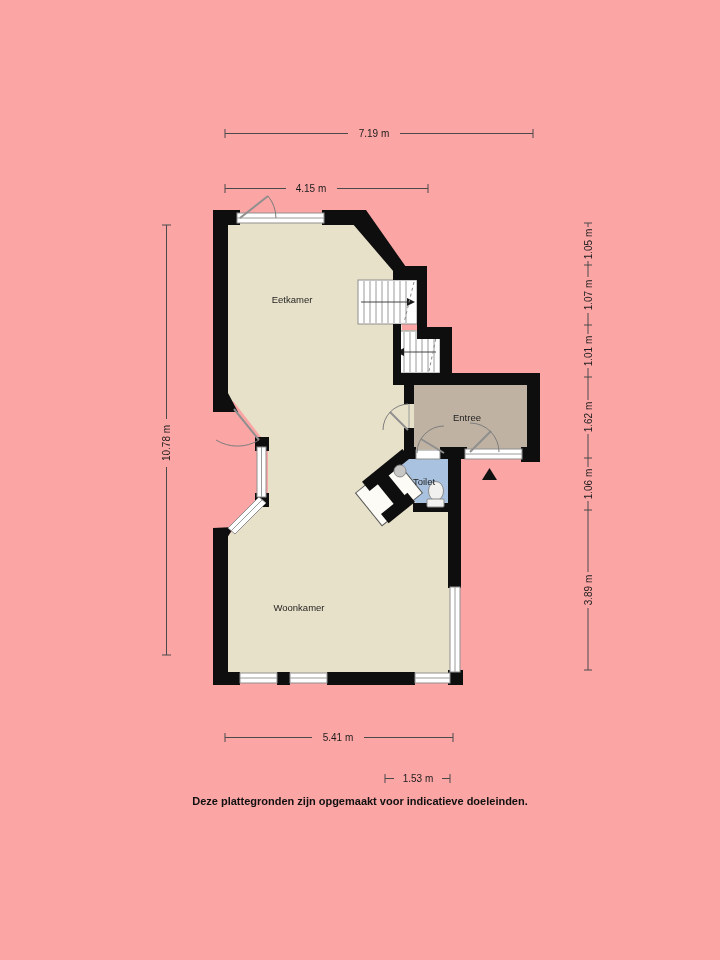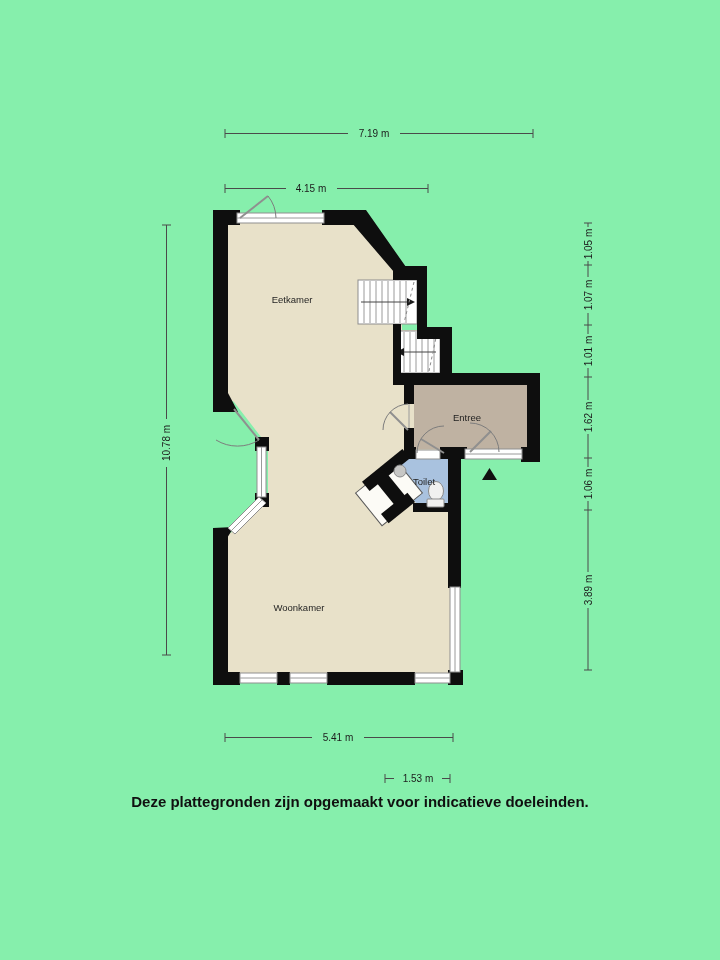--- a/index.html
+++ b/index.html
@@ -1,16 +1,16 @@
 <!DOCTYPE html>
 <html><head>
 <meta charset="utf-8">
 <style>
   html,body{margin:0;padding:0;background:#ffffff;}
-  #canvas{position:relative;width:720px;height:960px;background:#86efac;overflow:hidden;
+  #canvas{position:relative;width:720px;height:960px;background:#fca5a5;overflow:hidden;
           font-family:"Liberation Sans", sans-serif;}
   svg{position:absolute;left:0;top:0;}
   .wall{fill:#0e0e0e;stroke:none;}
   .floor{fill:#e8e1c9;}
   .entree-floor{fill:#bfb2a2;}
   .toilet-floor{fill:#a9c2df;}
   .win{fill:#ffffff;stroke:#8f8f8f;stroke-width:1;}
   .winline{stroke:#9a9a9a;stroke-width:1;fill:none;}
   .stairbox{fill:#ffffff;stroke:#8d8d8d;stroke-width:1;}
   .tread{stroke:#9a9a9a;stroke-width:1;}
@@ -18,21 +18,21 @@
   .dash{stroke:#8a8a8a;stroke-width:1;stroke-dasharray:3,3;fill:none;}
   .arc{stroke:#7d7d7d;stroke-width:1;fill:none;}
   .leaf{stroke:#8f8f8f;stroke-width:2;fill:none;}
   .dimline{stroke:#4a4a4a;stroke-width:1;}
   .dimtext{font:10px "Liberation Sans", sans-serif;fill:#1c1c1c;}
   .roomlabel{font:9.5px "Liberation Sans", sans-serif;fill:#1f1f1f;}
   .fixture{fill:#f1f1f0;stroke:#8a8a8a;stroke-width:1;}
   .sink{fill:#c7c7c5;stroke:#8a8a8a;stroke-width:1;}
   .chimney-out{fill:#fcfbf6;stroke:#5a5a5a;stroke-width:1;}
   #footer{position:absolute;left:0;top:792px;width:720px;text-align:center;
-          font-weight:bold;font-size:15px;line-height:19px;color:#101010;}
+          font-weight:bold;font-size:11px;line-height:19px;color:#101010;}
 </style>
 </head>
 <body>
 
 <div id="canvas">
 <svg width="720" height="960" viewBox="0 0 720 960">
 
   <g>
     <polygon class="floor" points="220,216 358,216 402,272 402,330 447,330 447,378 535,378 535,458 452,458 452,678 220,678 220,538 234,531 268,499 268,446 234,402 220,394"></polygon>
     <rect class="entree-floor" x="414" y="383" width="113" height="66"></rect>

